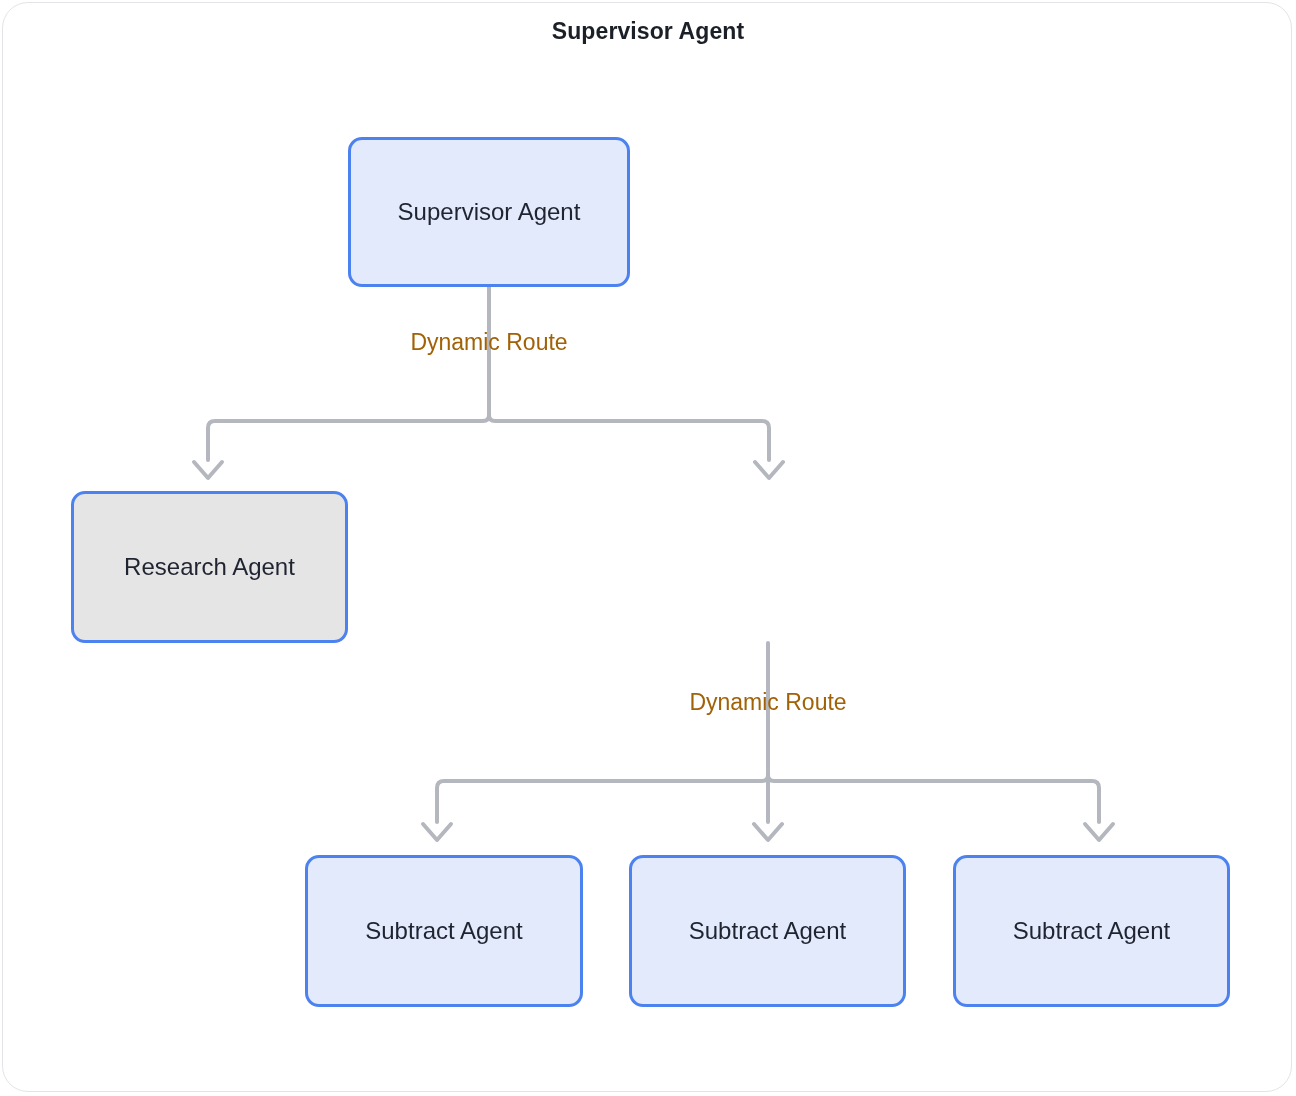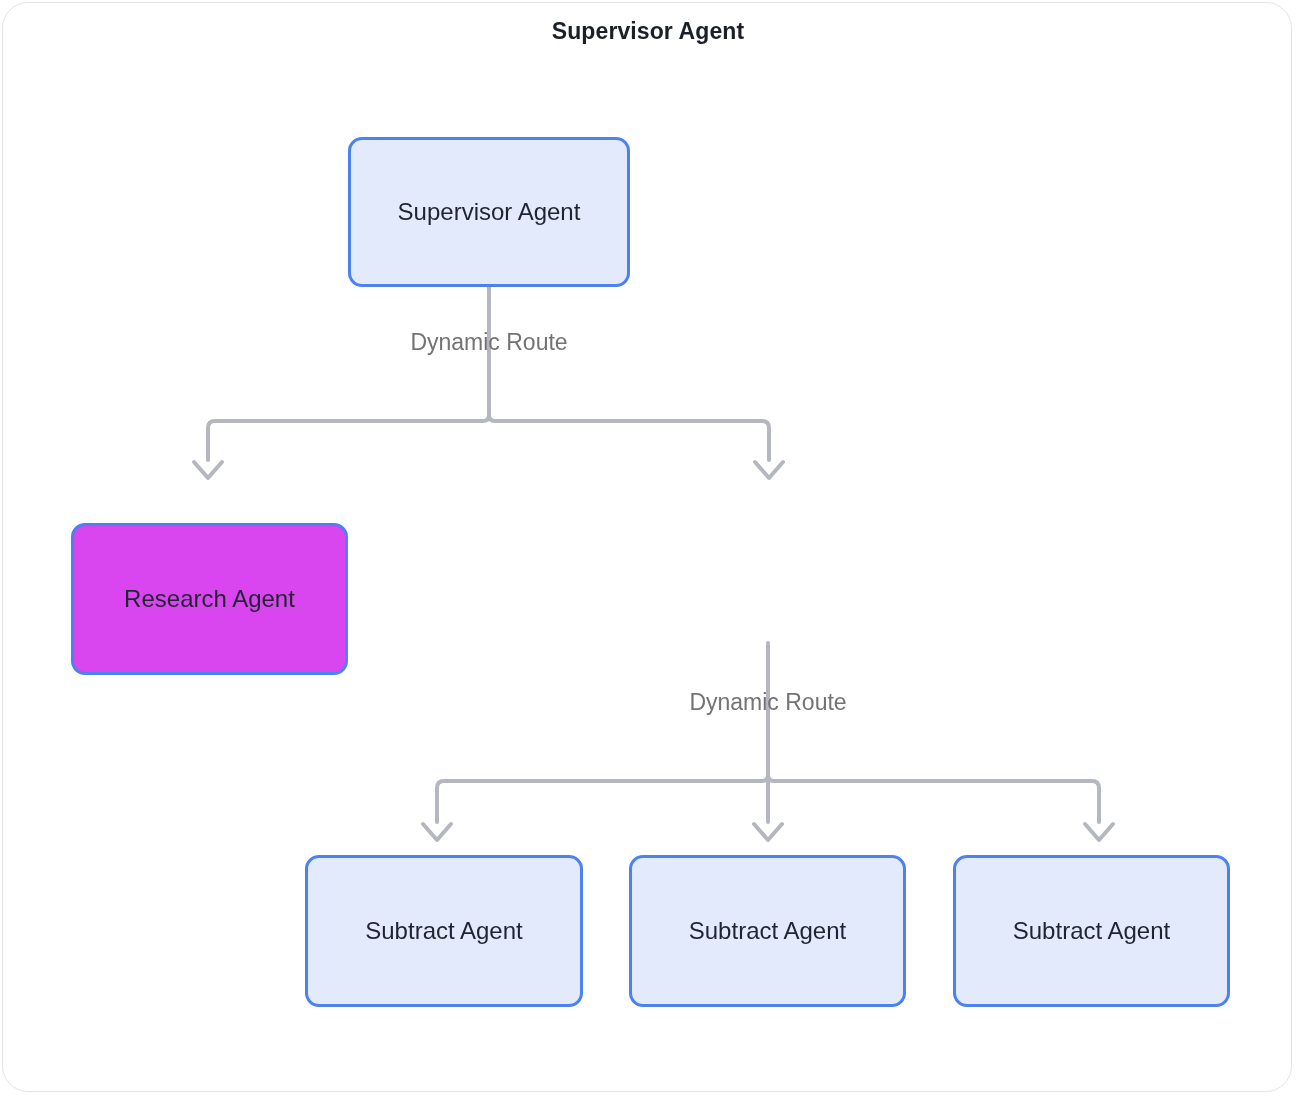--- a/index.html
+++ b/index.html
@@ -63,21 +63,21 @@
     font-size: 24px;
     color: #1f2430;
     font-weight: 400;
     line-height: 1.2;
     text-align: center;
     white-space: nowrap;
   }
   .edge-label {
     position: absolute;
     font-size: 23px;
-    color: #737373;
+    color: #a16207;
     white-space: nowrap;
     transform: translateX(-50%);
     text-align: center;
   }
 </style>
 </head>
 <body style="background: rgb(255, 255, 255);">
 
 <div id="canvas">
 
@@ -109,21 +109,21 @@
       <path d="M 1085 824 L 1099 840 L 1113 824"></path>
     </g>
   </svg>
 
   <div class="edge-label" id="edge-label-0" style="left: 489px; top: 329px;">Dynamic Route</div>
   <div class="edge-label" id="edge-label-1" style="left: 768px; top: 689px;">Dynamic Route</div>
 
   <div class="node" id="node-0" style="left: 348px; top: 137px; width: 282px; height: 150px; background: rgb(226, 234, 252); border-color: rgb(76, 130, 239);">
     <span class="node-label" style="color: rgb(31, 36, 48);">Supervisor Agent</span>
   </div>
-  <div class="node" id="node-1" style="left: 71px; top: 491px; width: 277px; height: 152px; background: #d946ef; border-color: rgb(76, 130, 239); margin-top: 32px;">
+  <div class="node" id="node-1" style="left: 71px; top: 491px; width: 277px; height: 152px; background: #e5e5e5; border-color: rgb(76, 130, 239);">
     <span class="node-label" style="color: rgb(31, 36, 48);">Research Agent</span>
   </div>
   <div class="node" id="node-3" style="left: 305px; top: 855px; width: 278px; height: 152px; background: rgb(226, 234, 252); border-color: rgb(76, 130, 239);">
     <span class="node-label" style="color: rgb(31, 36, 48);">Subtract Agent</span>
   </div>
   <div class="node" id="node-4" style="left: 629px; top: 855px; width: 277px; height: 152px; background: rgb(226, 234, 252); border-color: rgb(76, 130, 239);">
     <span class="node-label" style="color: rgb(31, 36, 48);">Subtract Agent</span>
   </div>
   <div class="node" id="node-5" style="left: 953px; top: 855px; width: 277px; height: 152px; background: rgb(226, 234, 252); border-color: rgb(76, 130, 239);">
     <span class="node-label" style="color: rgb(31, 36, 48);">Subtract Agent</span>

